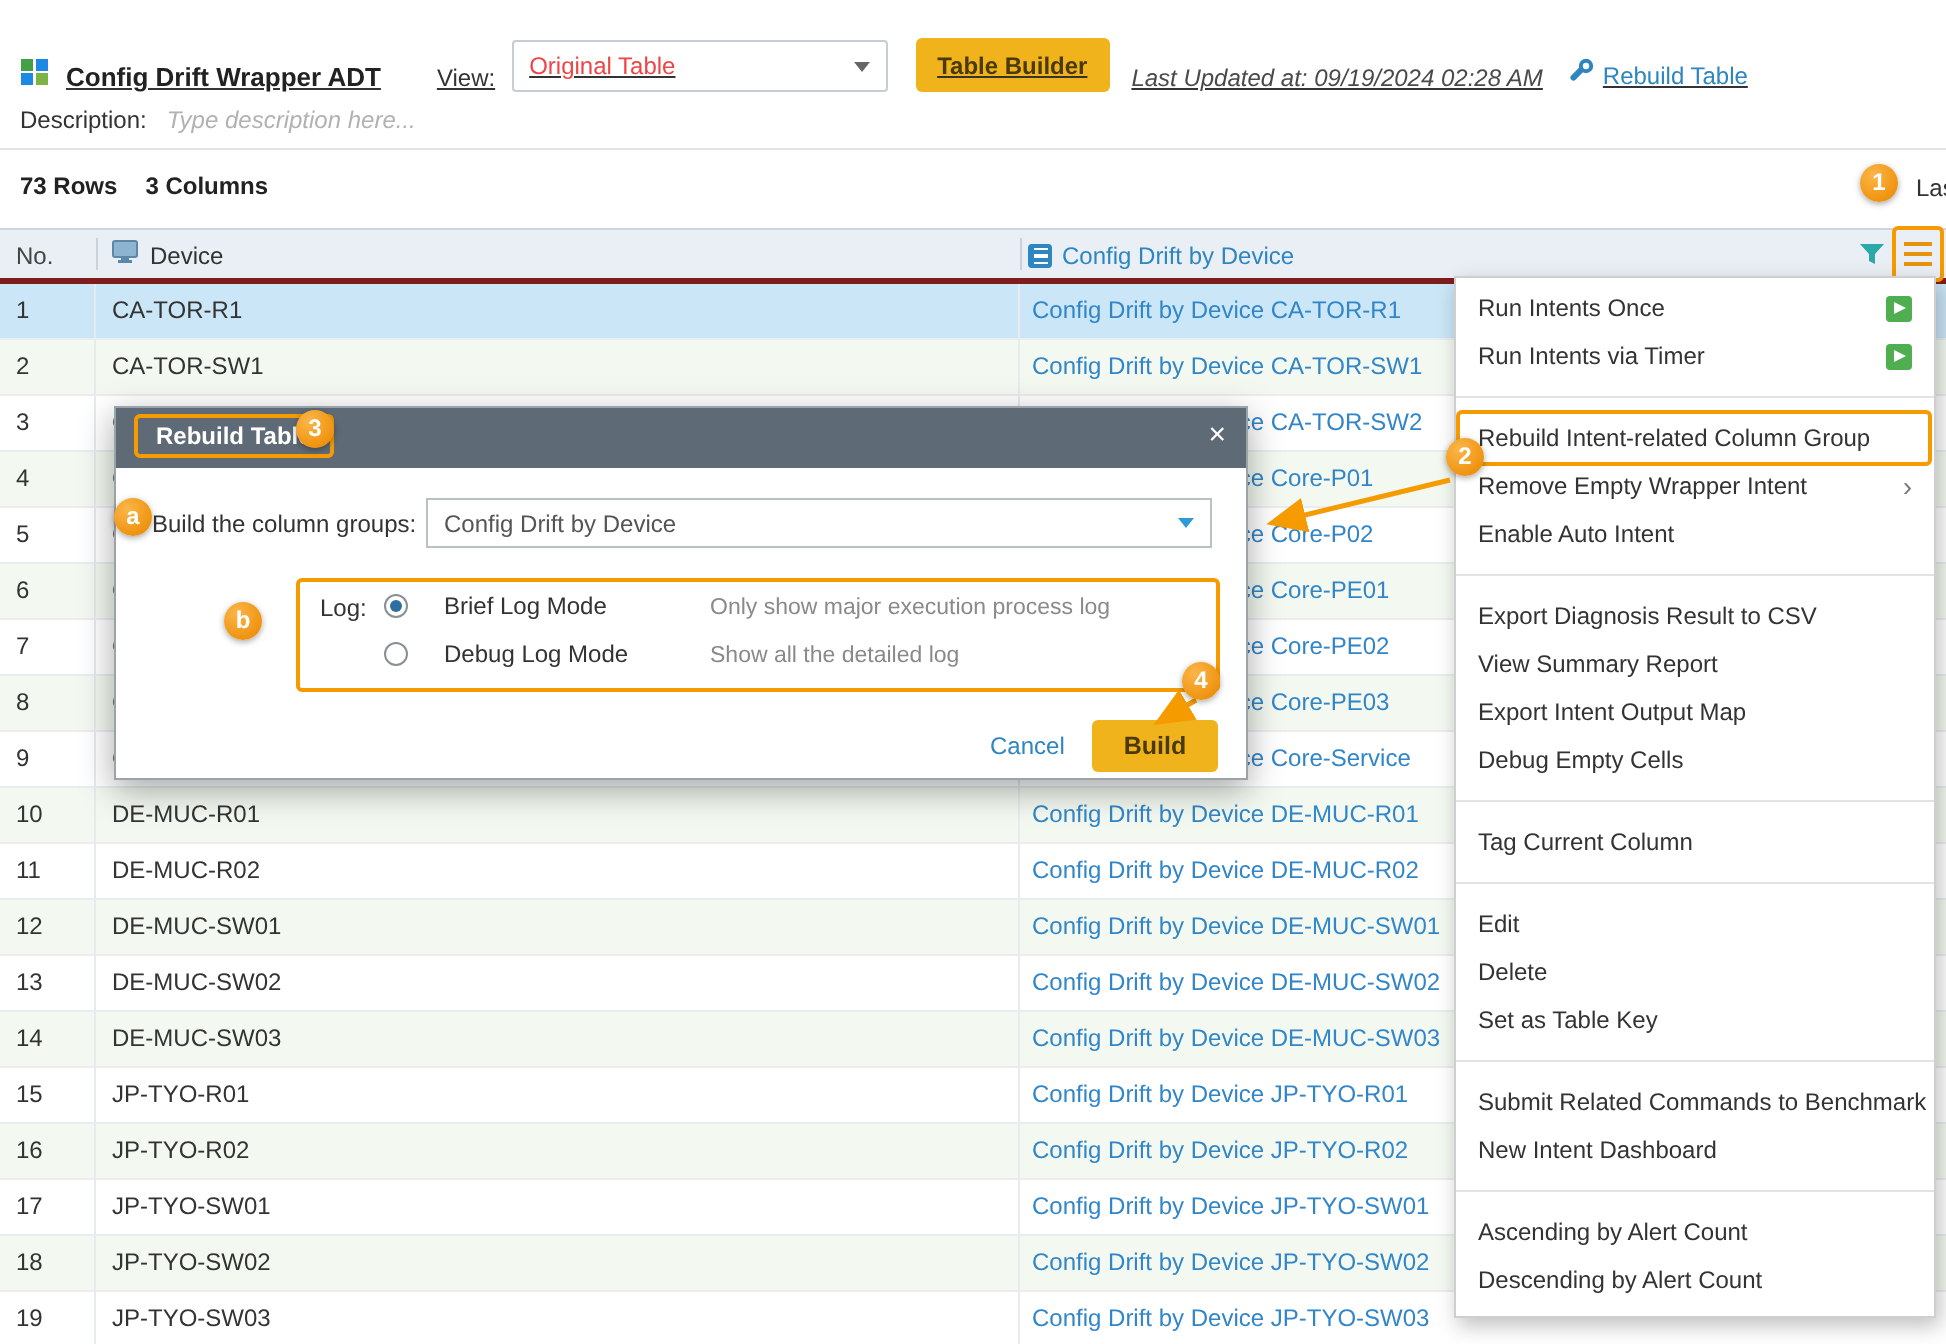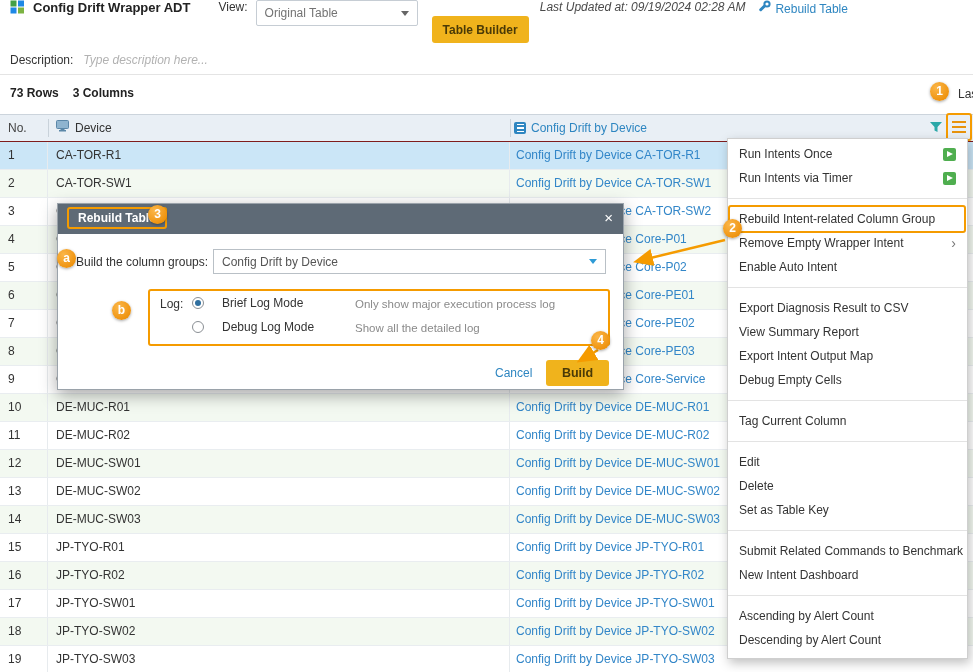--- a/index.html
+++ b/index.html
@@ -5,46 +5,46 @@
   html,body { margin:0; padding:0; }
   body {
     width:973px; height:672px; position:relative; overflow:hidden;
     background:#fff; font-family:"Liberation Sans", sans-serif;
     font-size:12px; color:#333;
   }
   .screen { position:absolute; inset:0; }
 
   
   .topbar { position:absolute; top:0; left:0; right:0; height:46px;
-    display:flex; align-items:flex-start; padding:0 10px; box-sizing:border-box; }
+    display:flex; align-items:flex-end; padding:0 10px; box-sizing:border-box;text-decoration:underline; }
   .title { font-weight:bold; font-size:13px; margin-left:8px; color:#222; }
   .view-label { margin-left:28px; }
-  .view-select { margin-left:8px; width:162px; height:26px; border:1px solid #c6cdd4;
+  .view-select { margin-left:8px; width:188px; height:26px; border:1px solid #c6cdd4;
     border-radius:2px; background:#fff; display:flex; align-items:center;
-    justify-content:space-between; padding:0 8px; box-sizing:border-box; color:#737373; }
+    justify-content:space-between; padding:0 8px; box-sizing:border-box; color:#ef4444; }
   .dd-arrow { width:0; height:0; border-left:4px solid transparent;
     border-right:4px solid transparent; border-top:5px solid #666; }
   .tb-btn { margin-left:14px; height:27px; padding:0 11px; background:#f0b31c;
     border:none; border-radius:3px; font-weight:bold; font-size:12px; color:#4a3a07;
     font-family:inherit; cursor:pointer;margin-top:16px; }
   .last-updated { margin-left:11px; font-style:italic; color:#4a4a4a; }
   .rebuild-wrap { margin-left:12px; display:flex; align-items:center; gap:4px; }
   .rebuild-link { color:#2e86c1; cursor:pointer; }
 
   .descbar { position:absolute; top:46px; left:0; right:0; height:28px;
     border-bottom:1px solid #e4e4e4; display:flex; align-items:center; padding:0 10px; }
   .desc-ph { margin-left:10px; font-style:italic; color:#b2b2b2; }
 
   .rowsinfo { position:absolute; top:86px; left:10px; font-weight:bold; color:#222; }
   .rowsinfo span + span { margin-left:14px; }
   .cutoff { position:absolute; top:87px; left:958px; color:#333; }
 
   
   .thead { position:absolute; top:114px; left:0; right:0; height:28px;
-    background:#e9eff5; border-top:1px solid #ccd4dc; border-bottom:1px solid #7f1d1d;
+    background:#e9eff5; border-top:1px solid #ccd4dc; border-bottom:3px solid #7f1d1d;
     box-sizing:border-box; z-index:1; }
   .th { position:absolute; top:0; height:26px; line-height:26px; color:#444; }
   .th-no { left:8px; }
   .th-device { left:56px; display:flex; align-items:flex-start; gap:6px; color:#333; }
   .th-drift { left:514px; display:flex; align-items:center; gap:5px; color:#2e86c1; }
   .vline { position:absolute; top:4px; bottom:4px; width:1px; background:#c9d2da; }
   .drift-badge { width:12px; height:12px; background:#2e86c1; border-radius:2px;
     display:inline-flex; flex-direction:column; justify-content:center; gap:2px; align-items:center; }
   .drift-badge i { display:block; width:7px; height:1.5px; background:#fff; }
 

